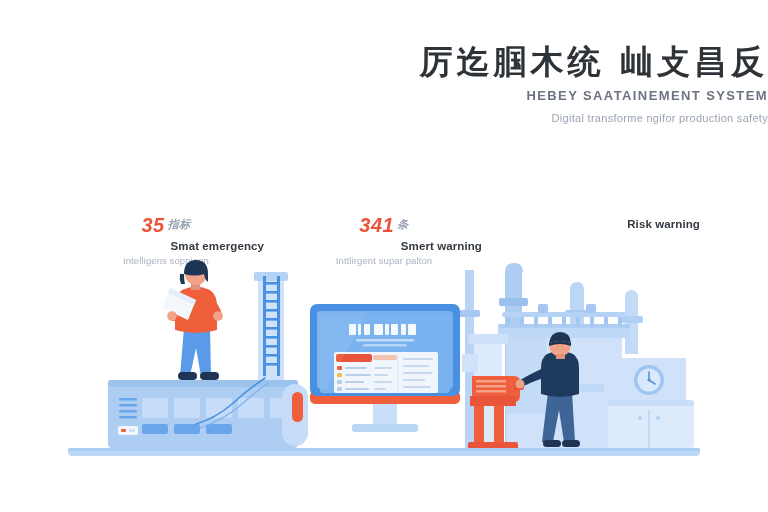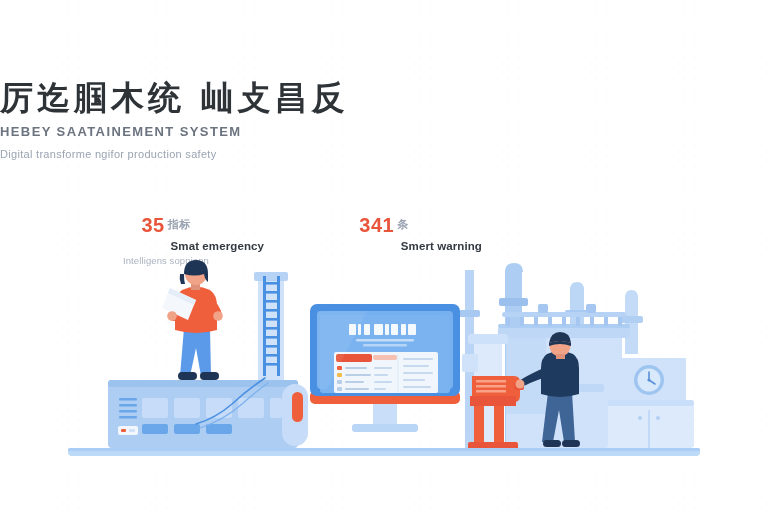--- a/index.html
+++ b/index.html
@@ -27,22 +27,21 @@
     background-size: 11px 11px;
     overflow: hidden;
   }
 
   
   .header {
     position: absolute;
     left: 0;
     top: 40px;
     width: 768px;
-    text-align: left;
-    margin-top: 36px;
+    text-align: right;
   }
   .title-cn {
     font-family: "DejaVu Sans", sans-serif;
     font-size: 33px;
     font-weight: 700;
     letter-spacing: 4px;
     color: #2e3338;
     line-height: 44px;
     white-space: nowrap;
   }
@@ -75,20 +74,21 @@
   .stat {
     width: 196px;
     text-align: center;
   }
   .stat-value-row {
     display: flex;
     align-items: flex-start;
     justify-content: center;
     gap: 3px;
     line-height: 22px;
+    font-style: italic;
   }
   .stat-number {
     font-size: 20px;
     font-weight: 700;
     color: #e8553a;
     letter-spacing: 0.5px;
   }
   .stat-unit {
     font-family: "DejaVu Sans", sans-serif;
     font-size: 11px;
@@ -145,23 +145,25 @@
       <div class="stat-label">Smat emergency</div>
       <div class="stat-sub">Intelligens soppionn</div>
     </div>
 
     <div class="stat">
       <div class="stat-value-row">
         <span class="stat-number">341</span>
         <span class="stat-unit">条</span>
       </div>
       <div class="stat-label">Smert warning</div>
+      <div class="stat-sub">Inttlirgent supar palton</div>
     </div>
 
     <div class="stat">
+      <div class="stat-label">Risk warning</div>
     </div>
 
   </div>
 
   <div class="illustration">
     <svg width="768" height="210" viewBox="0 0 768 210" xmlns="http://www.w3.org/2000/svg">
 
       <defs>
         <clipPath id="screenClip">
           <rect x="320" y="57" width="130" height="78" rx="3"></rect>

